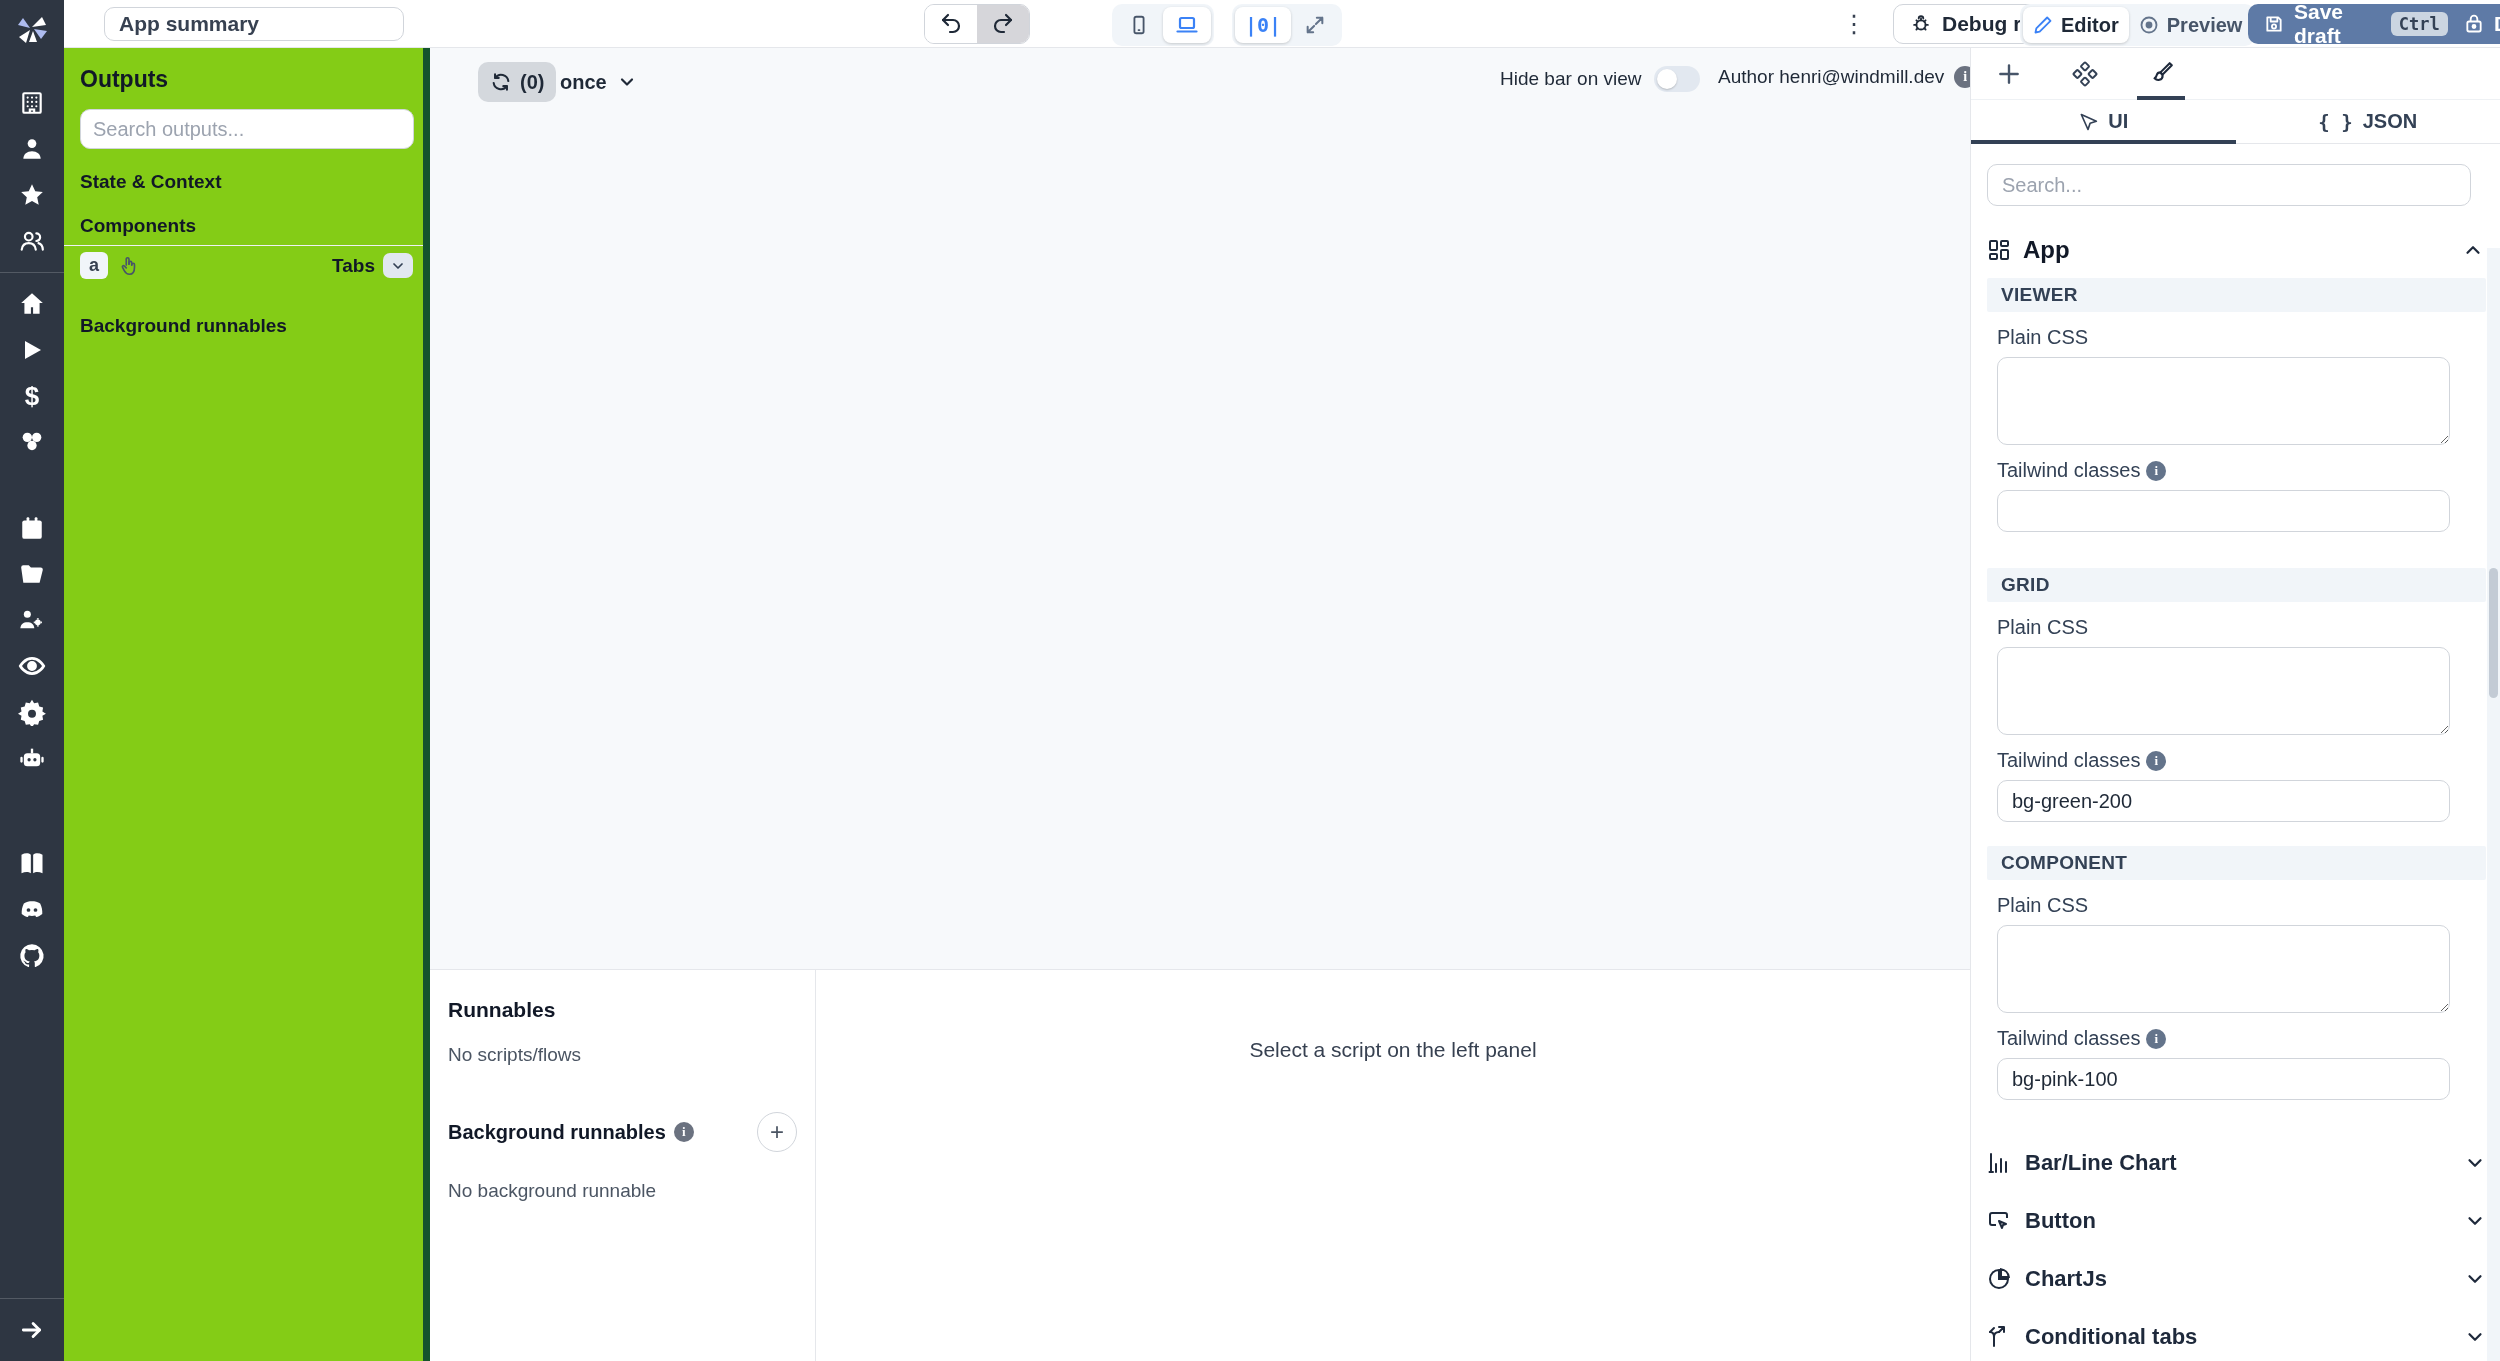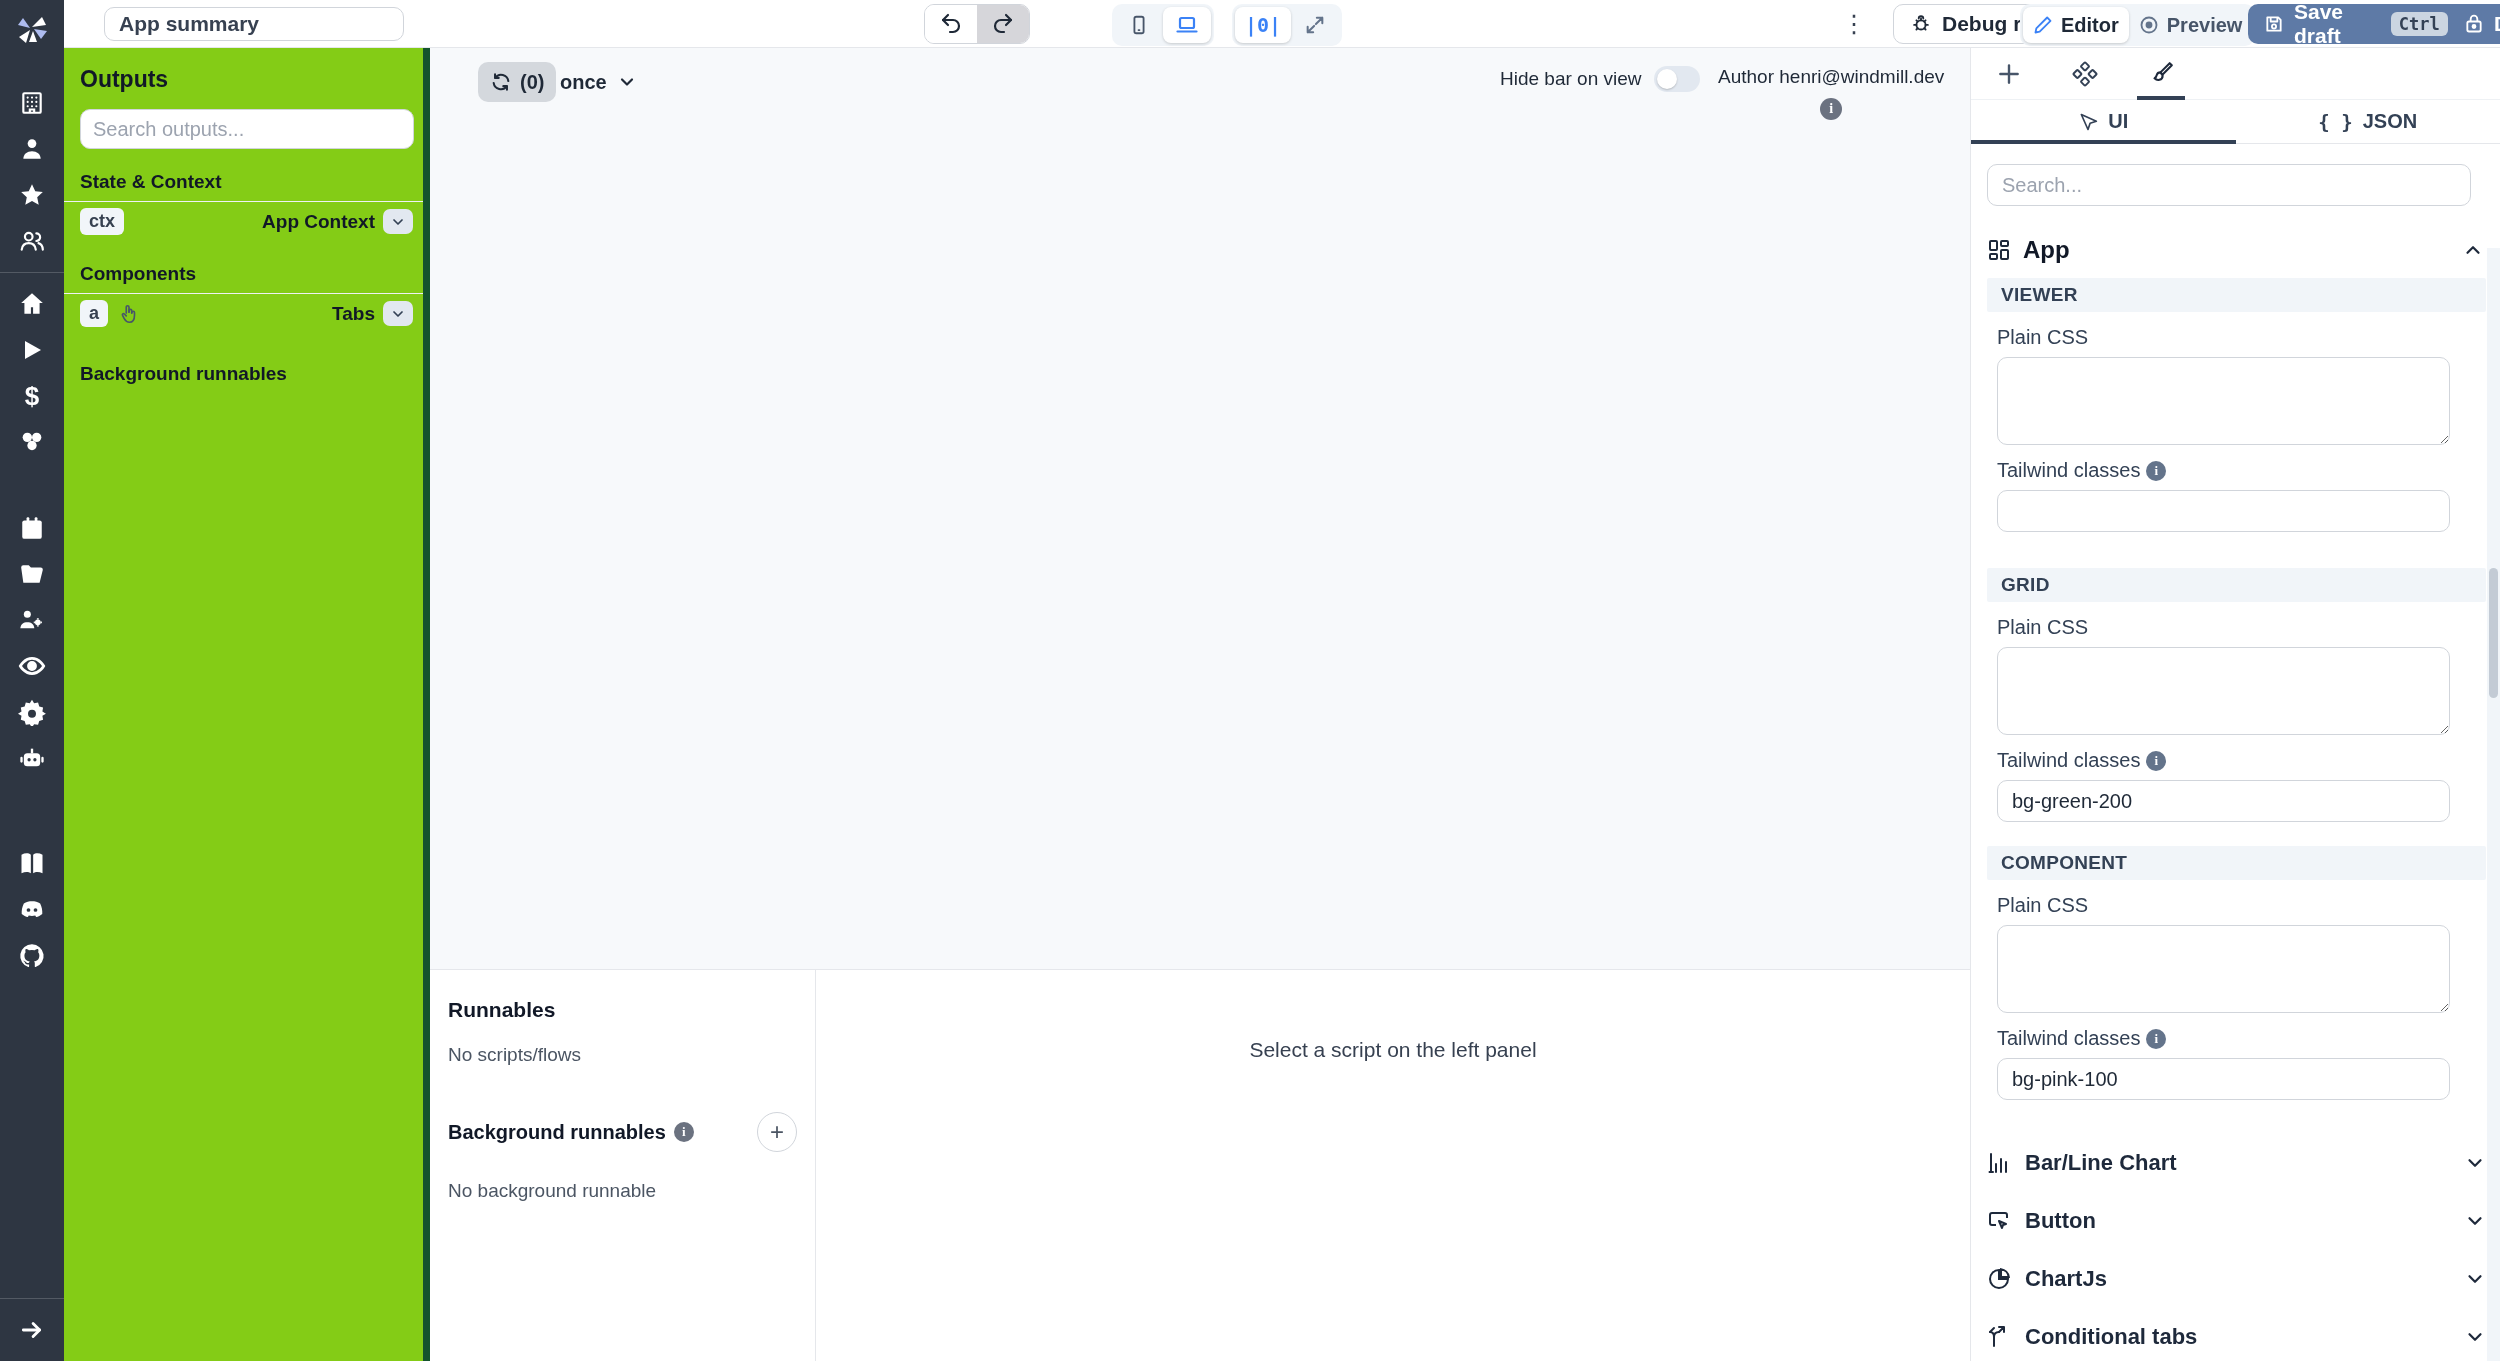--- a/index.html
+++ b/index.html
@@ -49,21 +49,21 @@
   .badge{background:#f1f5f9;border-radius:6px;padding:3px 9px;font-size:18px;font-weight:600;color:#374151;}
   .out-row .spacer{flex:1;}
   .out-type{font-size:19px;font-weight:bold;color:#111827;margin-right:8px;}
   .chev-pill{width:30px;height:25px;background:#e2e8f0;border-radius:7px;display:flex;align-items:center;justify-content:center;color:#334155;cursor:pointer;}
   .hand{margin-left:10px;color:#475569;display:flex;align-items:center;}
   .refresh-btn{position:absolute;left:478px;top:62px;height:40px;border-radius:10px;background:#d4d8dd;display:flex;align-items:center;gap:8px;padding:0 12px;font-size:20px;font-weight:600;color:#1f2937;cursor:pointer;}
   .once-dd{position:absolute;left:560px;top:62px;height:40px;display:flex;align-items:center;gap:10px;font-size:20px;font-weight:600;color:#1f2937;cursor:pointer;}
   .hidebar{position:absolute;left:1500px;top:66px;display:flex;align-items:center;gap:12px;font-size:19px;color:#1f2937;}
   .toggle{width:46px;height:26px;background:#e2e8f0;border-radius:13px;position:relative;cursor:pointer;}
   .toggle .knob{position:absolute;left:3px;top:3px;width:20px;height:20px;border-radius:50%;background:#fff;box-shadow:0 1px 2px rgba(0,0,0,.2);}
-  .author{position:absolute;left:1718px;top:66px;display:flex;align-items:center;gap:10px;font-size:19px;color:#1f2937;flex-direction:column;}
+  .author{position:absolute;left:1718px;top:66px;display:flex;align-items:center;gap:10px;font-size:19px;color:#1f2937;}
   .info-ic{width:22px;height:22px;border-radius:50%;background:#6b7280;color:#fff;display:inline-flex;align-items:center;justify-content:center;font-size:14px;font-weight:bold;font-family:"Liberation Serif",serif;}
 
   .grid-area{position:absolute;left:448px;top:118px;width:1504px;height:409px;}
   .cell-outline{position:absolute;left:18px;top:17px;width:1467px;height:380px;border:2px dashed rgba(71,85,105,.45);}
   .tabs-comp{position:absolute;left:24px;top:22px;width:718px;height:372px;}
   .tabs-head{display:flex;align-items:flex-end;height:62px;border-bottom:1px solid rgba(0,0,0,.10);padding-left:10px;}
   .tab-item{padding:0 22px;height:62px;display:flex;align-items:center;font-size:21px;color:#334155;cursor:pointer;position:relative;}
   .tab-item.active{font-weight:600;color:#1e293b;}
   .tab-item.active:after{content:"";position:absolute;left:8px;right:8px;bottom:-2px;height:4px;background:#374151;}
   .resize-handle{position:absolute;right:4px;bottom:4px;width:12px;height:12px;border-right:3px solid #6b7280;border-bottom:3px solid #6b7280;cursor:nwse-resize;}
@@ -331,30 +331,20 @@
         </svg>
       <span>Deploy</span>
     </div>
   </header>
 
   <aside class="outputs">
     <h2>Outputs</h2>
     <input class="search" placeholder="Search outputs..." style="">
     <div class="sect-head">State &amp; Context</div>
 
-    <div class="out-row">
-      <span class="badge">ctx</span>
-      <span class="spacer"></span>
-      <span class="out-type">App Context</span>
-      <span class="chev-pill">
-        <svg width="16" height="16" viewBox="0 0 24 24" fill="none" stroke="currentColor" stroke-width="2.6" stroke-linecap="round" stroke-linejoin="round">
-            <path d="M6 9l6 6 6-6"></path>
-          </svg>
-      </span>
-    </div>
 
     <div class="sect-head">Components</div>
     <div class="out-row">
       <span class="badge">a</span>
       <span class="hand">
         <svg width="22" height="22" viewBox="0 0 24 24" fill="none" stroke="#475569" stroke-width="1.8" stroke-linecap="round" stroke-linejoin="round">
             <path d="M9 11V4.5a1.5 1.5 0 0 1 3 0V10"></path>
             <path d="M12 10V8.5a1.5 1.5 0 0 1 3 0V11"></path>
             <path d="M15 11v-.5a1.5 1.5 0 0 1 3 0V13c0 4-1.5 8-5.5 8-3 0-4.3-1.4-5.7-4L5 13.5c-.8-1.3.8-2.6 2-1.5l2 2"></path>
           </svg>

